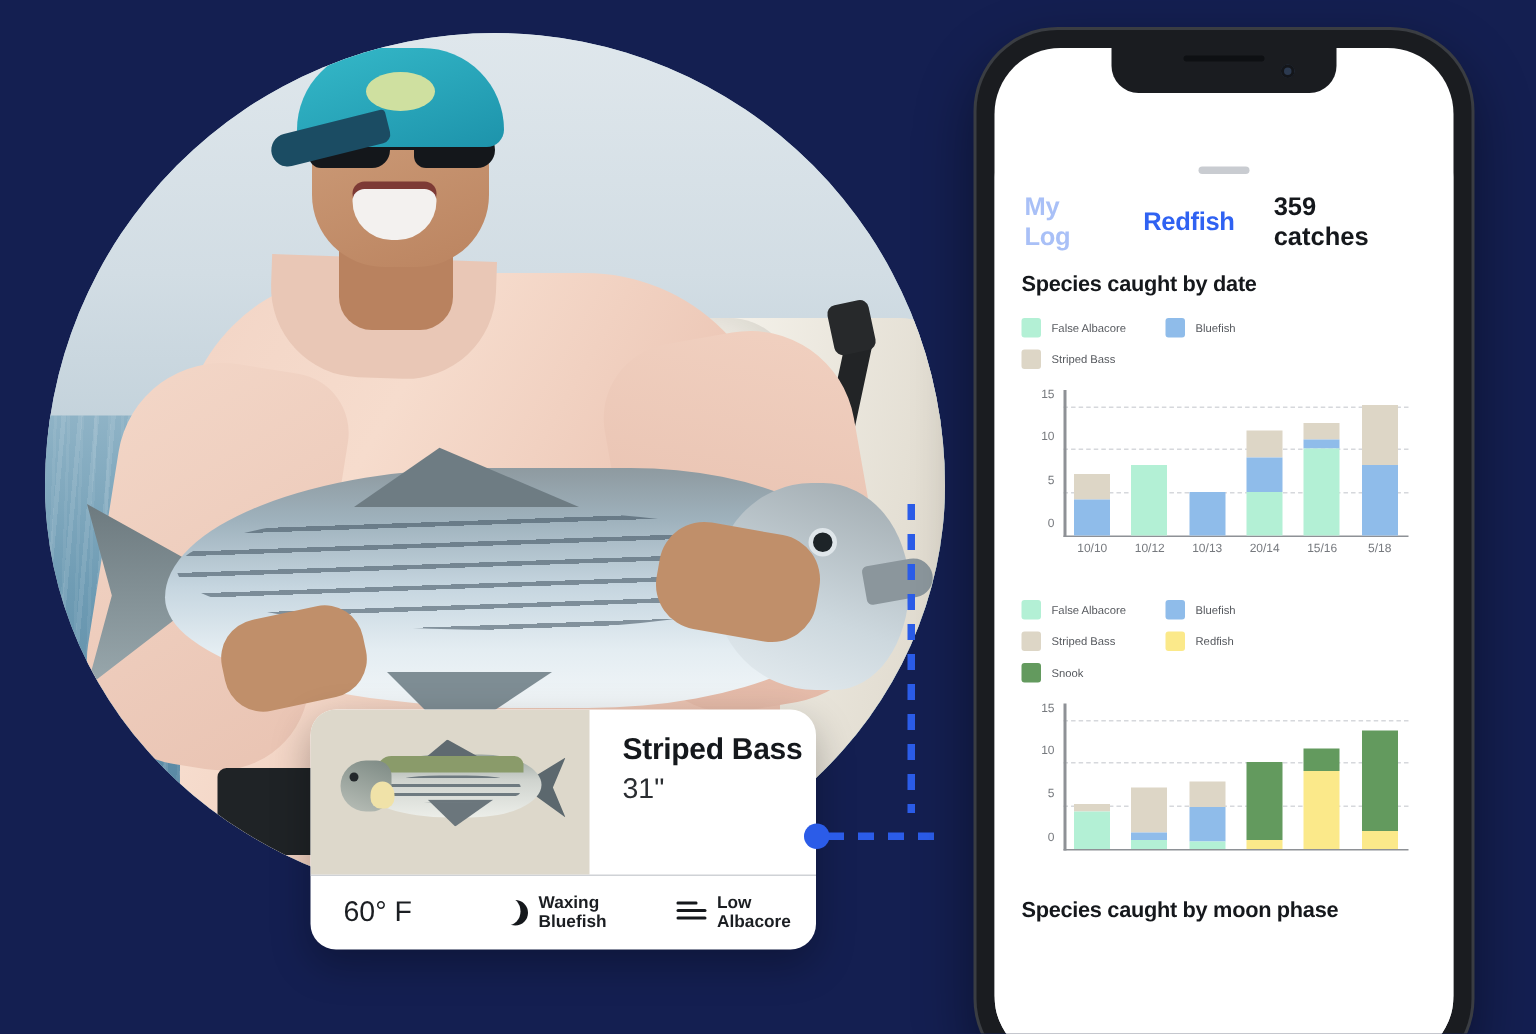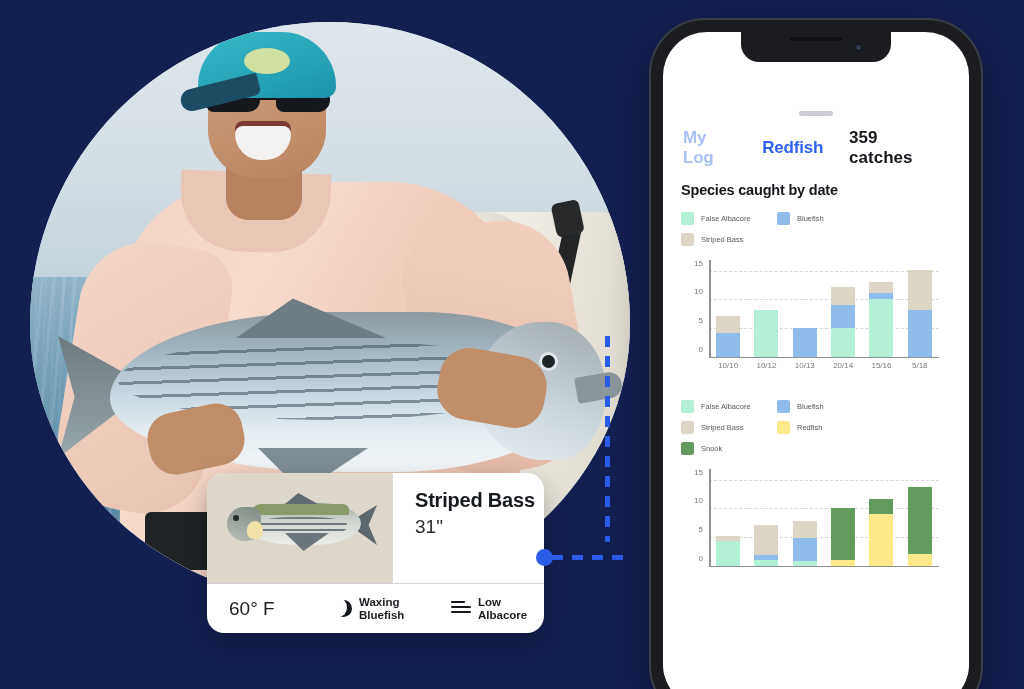--- a/index.html
+++ b/index.html
@@ -589,15 +589,18 @@
                 <div class="seg" style="height: 15.5647px; background: rgb(99, 154, 94);"></div>
               </div>
               <div class="bar-wrap">
                 <div class="seg" style="height: 11.5294px; background: rgb(251, 233, 138);"></div>
                 <div class="seg" style="height: 66.8706px; background: rgb(99, 154, 94);"></div>
               </div>
             </div>
           </div>
       </div>
 
+      <div class="chart-block" style="padding-top:18px;">
+        <div class="chart-title">Species caught by moon phase</div>
+      </div>
     </div>
   </div>
 </div>
 
 </body></html>

